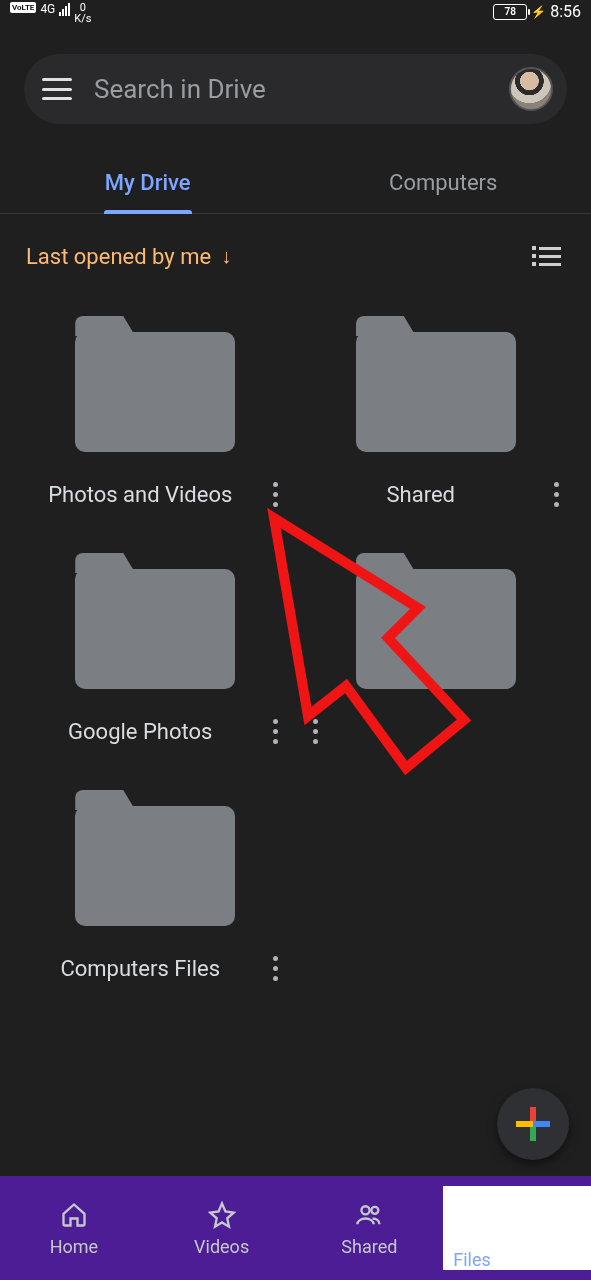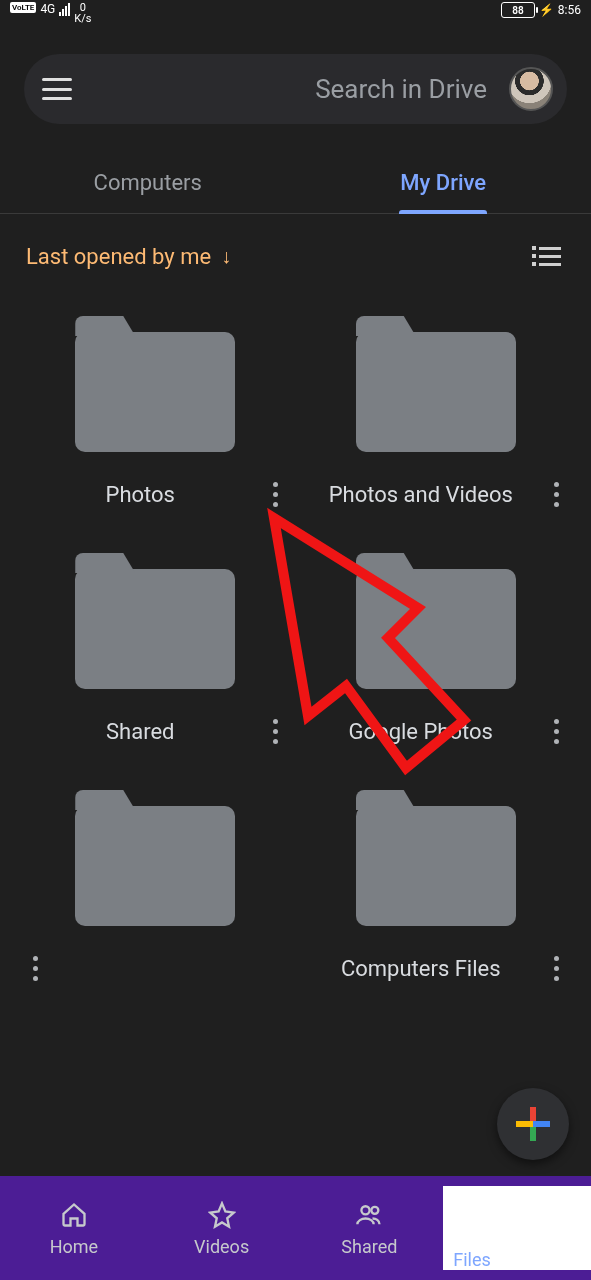--- a/index.html
+++ b/index.html
@@ -27,24 +27,24 @@
   .sig span { width:2px; background:#fff; display:inline-block; }
   .sig span:nth-child(1){height:4px;}
   .sig span:nth-child(2){height:7px;}
   .sig span:nth-child(3){height:10px;}
   .sig span:nth-child(4){height:13px;}
   .ks { font-size:11px; line-height:11px; display:flex; flex-direction:column; align-items:center; }
   .status-right { display:flex; align-items:center; gap:4px; }
   .battery { border:1.5px solid #fff; border-radius:3px; width:34px; height:16px; position:relative; display:flex; align-items:center; justify-content:center; font-size:10px; font-weight:600; }
   .battery::after { content:""; position:absolute; right:-4px; top:4px; width:2px; height:6px; background:#fff; border-radius:1px; }
   .bolt { font-size:12px; }
-  .time { font-size:12px; font-weight:400; }
-
-  
-  .search-wrap { padding: 24px 24px 12px 24px; text-align: right; }
+  .time { font-size:16px; font-weight:400; }
+
+  
+  .search-wrap { padding: 24px 24px 12px 24px; }
   .search-bar {
     background: #2a2a2d;
     border-radius: 36px;
     height: 70px;
     display: flex;
     align-items: center;
     padding: 0 14px 0 18px;
     gap: 22px;
   }
   .menu-icon { width:30px; height:22px; display:flex; flex-direction:column; justify-content:space-between; cursor:pointer; }
@@ -155,42 +155,42 @@
         <span></span>
         <span></span>
       </span>
     <span class="ks">
       <span>0</span>
       <span>K/s</span>
     </span>
   </div>
   <div class="status-right">
     <span class="battery">
-      <span>88</span>
+      <span>78</span>
     </span>
     <span class="bolt">⚡</span>
     <span class="time">8:56</span>
   </div>
 </div>
 
 <div class="search-wrap">
   <div class="search-bar">
     <div class="menu-icon">
         <span></span>
         <span></span>
         <span></span>
       </div>
     <div class="search-text">Search in Drive</div>
     <div class="avatar"></div>
   </div>
 </div>
 
 <div class="tabs">
+  <div class="tab active">My Drive</div>
   <div class="tab">Computers</div>
-  <div class="tab active">My Drive</div>
 </div>
 
 <div class="sort-row">
   <div class="sort-by">
     <span>Last opened by me</span>
     <span class="arrow-down">↓</span>
   </div>
   <div class="list-toggle">
     <div class="r">
         <span class="dot"></span>
@@ -204,31 +204,20 @@
         <span class="dot"></span>
         <span class="line"></span>
       </div>
   </div>
 </div>
 
 <div class="grid">
   <div class="folder-cell">
     <div class="folder-icon"></div>
     <div class="folder-label-row">
-      <div class="folder-label">Photos</div>
-      <div class="more-dots">
-          <span></span>
-          <span></span>
-          <span></span>
-        </div>
-    </div>
-  </div>
-  <div class="folder-cell">
-    <div class="folder-icon"></div>
-    <div class="folder-label-row">
       <div class="folder-label">Photos and Videos</div>
       <div class="more-dots">
           <span></span>
           <span></span>
           <span></span>
         </div>
     </div>
   </div>
   <div class="folder-cell">
     <div class="folder-icon"></div>

